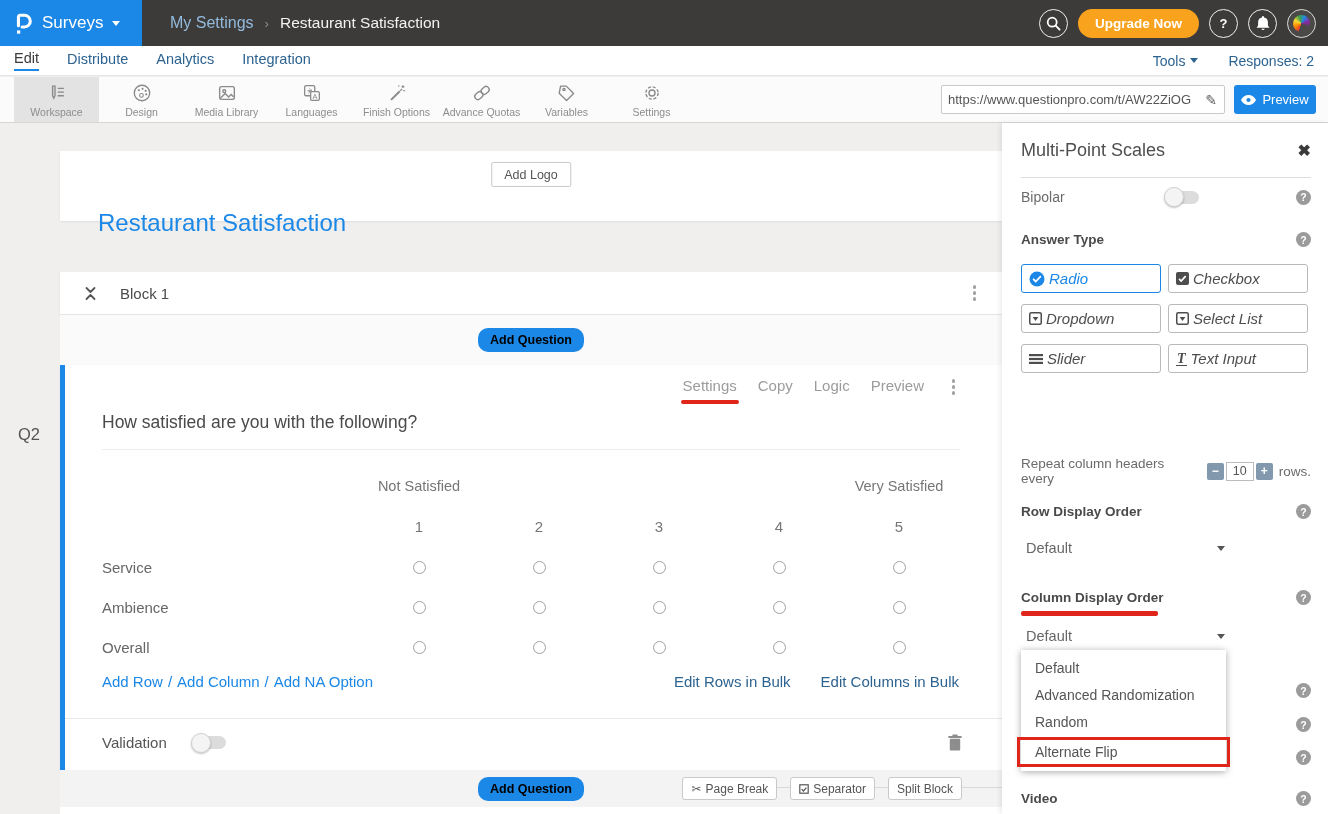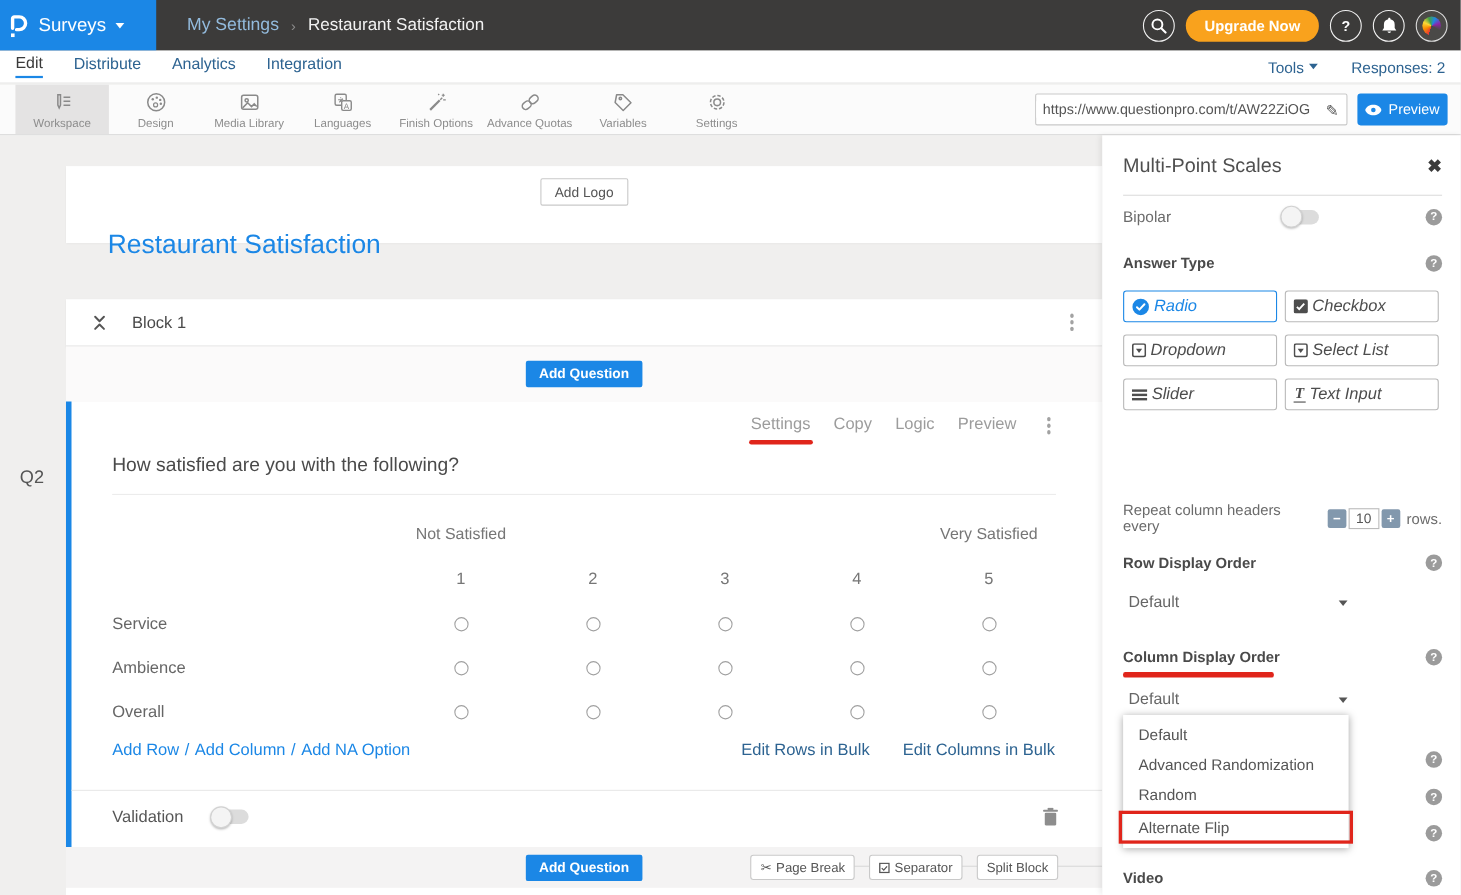--- a/index.html
+++ b/index.html
@@ -1,21 +1,21 @@
 <!DOCTYPE html>
 <html><head>
 <meta charset="utf-8">
 <style>
   * { margin:0; padding:0; box-sizing:border-box; }
   html,body { width:1328px; height:814px; overflow:hidden; }
   body { font-family:"Liberation Sans", sans-serif; background:#f0efee; position:relative; color:#555; }
 
   
   .topbar { position:absolute; left:0; top:0; width:1328px; height:46px; background:#3c3b3a; display:flex; align-items:center; }
-  .brand { width:142px; height:46px; background:#1b87e6; display:flex; align-items:center; padding:0 6px; gap:9px; cursor:pointer; }
+  .brand { width:142px; height:46px; background:#1b87e6; display:flex; align-items:center; padding:0 13px; gap:9px; cursor:pointer; }
   .brand .pname { color:#fff; font-size:17px; }
   .caret-w { width:0; height:0; border-left:4.5px solid transparent; border-right:4.5px solid transparent; border-top:5px solid #fff; }
   .crumbs { display:flex; align-items:center; margin-left:28px; gap:11px; }
   .crumb-parent { color:#93bbdd; font-size:16px; cursor:pointer; }
   .crumb-sep { color:#8b8b8b; font-size:13px; }
   .crumb-cur { color:#f2f2f2; font-size:15.5px; }
   .top-actions { position:absolute; right:12px; top:0; height:46px; display:flex; align-items:center; gap:10px; }
   .circ-btn { width:29px; height:29px; border:1.6px solid #f0f0f0; border-radius:50%; display:flex; align-items:center; justify-content:center; color:#fff; font-size:13px; font-weight:bold; cursor:pointer; background:transparent; }
   .upgrade-btn { height:29px; border-radius:15px; background:#f9a21d; color:#fff; font-size:13.5px; font-weight:bold; border:none; padding:0 17px; cursor:pointer; font-family:inherit; }
   .avatar { width:29px; height:29px; border:1.6px solid #dcdcdc; border-radius:50%; background:#4a4947; display:flex; align-items:center; justify-content:center; cursor:pointer; }
@@ -50,21 +50,21 @@
   .add-logo { position:absolute; left:50%; transform:translateX(-50%); top:11px; height:25px; padding:0 12px; background:#fff; border:1px solid #c9c9c9; border-radius:2px; font-size:12.5px; color:#555; cursor:pointer; font-family:inherit; }
   .survey-title { position:absolute; left:38px; top:58px; font-size:24px; color:#1b87e6; cursor:text; }
 
   .block-head { position:absolute; left:60px; top:149px; width:942px; height:43px; background:#fff; border-bottom:1px solid #e5e5e5; display:flex; align-items:center; }
   .collapse-ic { margin-left:24px; cursor:pointer; display:flex; }
   .block-label { margin-left:23px; font-size:15px; color:#4a4a4a; }
   .vdots { margin-left:auto; margin-right:26px; display:flex; flex-direction:column; gap:2.5px; cursor:pointer; }
   .vdots i { width:3.5px; height:3.5px; border-radius:50%; background:#a2a2a2; }
 
   .addq-strip { position:absolute; left:60px; top:192px; width:942px; height:50px; background:#fbfafa; }
-  .addq-btn { position:absolute; left:50%; transform:translateX(-50%); top:13px; height:24px; padding:0 12px; background:#1b87e6; color:#ffffff; border:none; border-radius:2px; font-size:12.5px; font-weight:bold; cursor:pointer; font-family:inherit; }
+  .addq-btn { position:absolute; left:50%; transform:translateX(-50%); top:13px; height:24px; padding:0 12px; background:#1b87e6; color:#000000; border:none; border-radius:10px; font-size:12.5px; font-weight:bold; cursor:pointer; font-family:inherit; }
 
   
   .qcard { position:absolute; left:60px; top:242px; width:942px; height:405px; background:#fff; border-left:5px solid #1b87e6; }
   .qtabs { position:absolute; top:12px; right:78px; display:flex; gap:21px; }
   .qtab { font-size:15px; color:#9c9c9c; cursor:pointer; position:relative; }
   .qtab.active::after { content:""; position:absolute; left:-2px; right:-2px; bottom:-10px; height:4.5px; background:#e0251b; border-radius:2px; }
   .qcard .vdots { position:absolute; top:14px; right:47px; margin:0; }
   .qtitle { position:absolute; left:37px; top:47px; font-size:17.5px; color:#4a4a4a; cursor:text; }
   .qdiv1 { position:absolute; left:37px; right:42px; top:84px; border-top:1px solid #ececec; }
   .qtable { position:absolute; left:37px; top:100px; display:grid; grid-template-columns:257px repeat(5,120px); }

